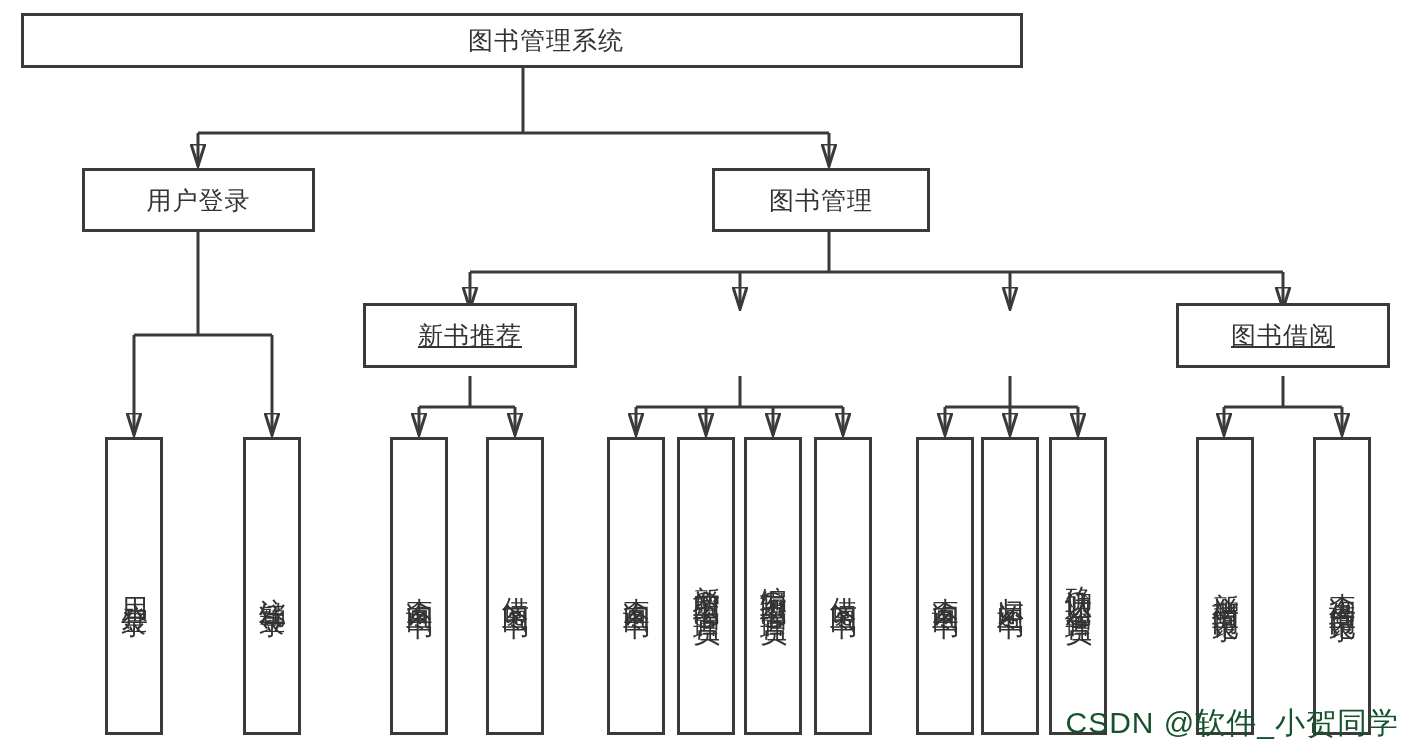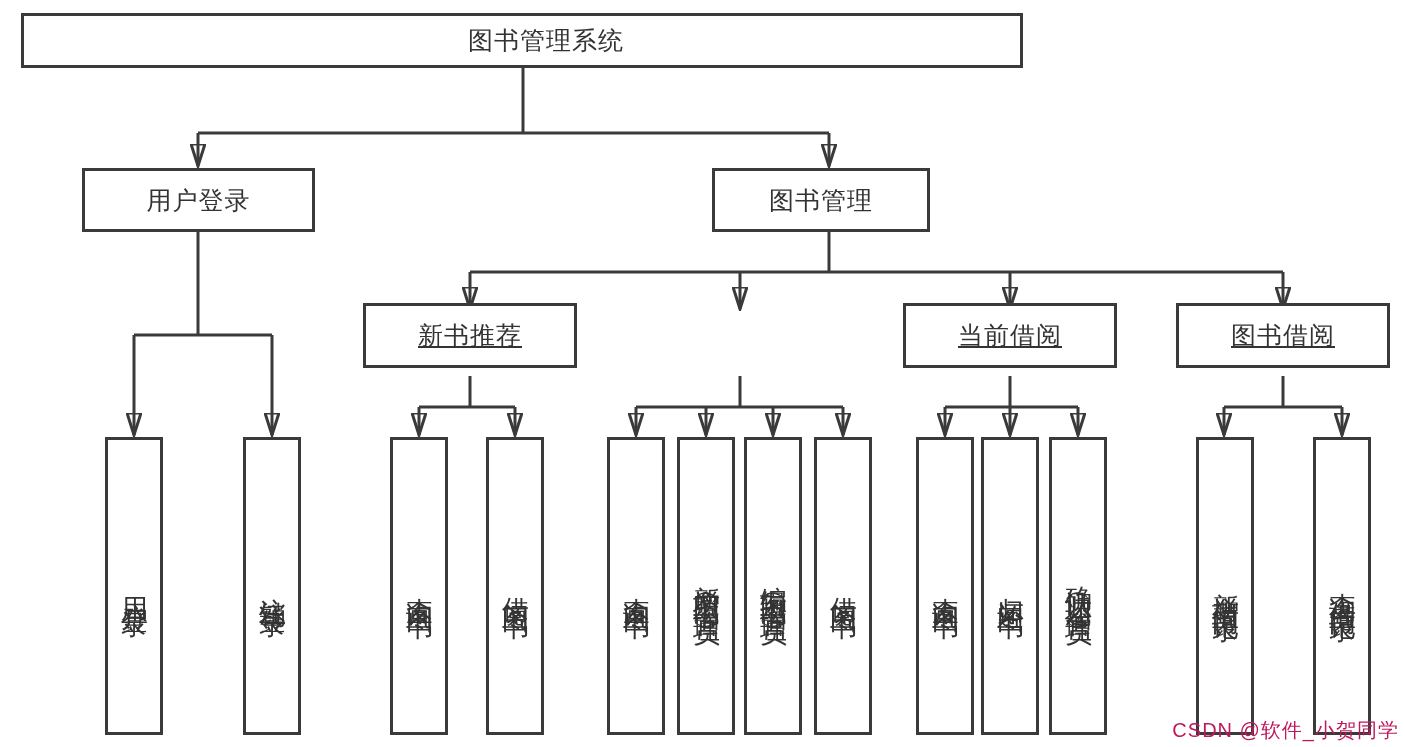--- a/index.html
+++ b/index.html
@@ -39,22 +39,22 @@
     color:#333333;
   }
   .lf1{left:105px;}  .lf2{left:243px;}
   .lf3{left:390px;}  .lf4{left:486px;}
   .lf5{left:607px;}  .lf6{left:677px;}  .lf7{left:744px;}  .lf8{left:814px;}
   .lf9{left:916px;}  .lf10{left:981px;} .lf11{left:1049px;}
   .lf12{left:1196px;}.lf13{left:1313px;}
   .watermark{
     position:absolute;
     right:6px;bottom:3px;
-    font-size:20px;
-    color:#be185d;
+    font-size:30px;
+    color:#14532d;
     letter-spacing:1px;
     white-space:nowrap;
     z-index:5;
     text-align:center;
   }
 </style>
 </head>
 <body>
 
 <div class="stage">
@@ -114,23 +114,20 @@
   <div class="node n2a">
     <span class="hlabel">用户登录</span>
   </div>
   <div class="node n2b">
     <span class="hlabel">图书管理</span>
   </div>
 
   <div class="node n3 n3a">
     <span class="hlabel">新书推荐</span>
   </div>
-  <div class="node n3 n3c">
-    <span class="hlabel">当前借阅</span>
-  </div>
   <div class="node n3 n3d">
     <span class="hlabel">图书借阅</span>
   </div>
 
   <div class="node leaf lf1">
     <span class="vlabel">用户登录</span>
   </div>
   <div class="node leaf lf2">
     <span class="vlabel">注销登录</span>
   </div>

